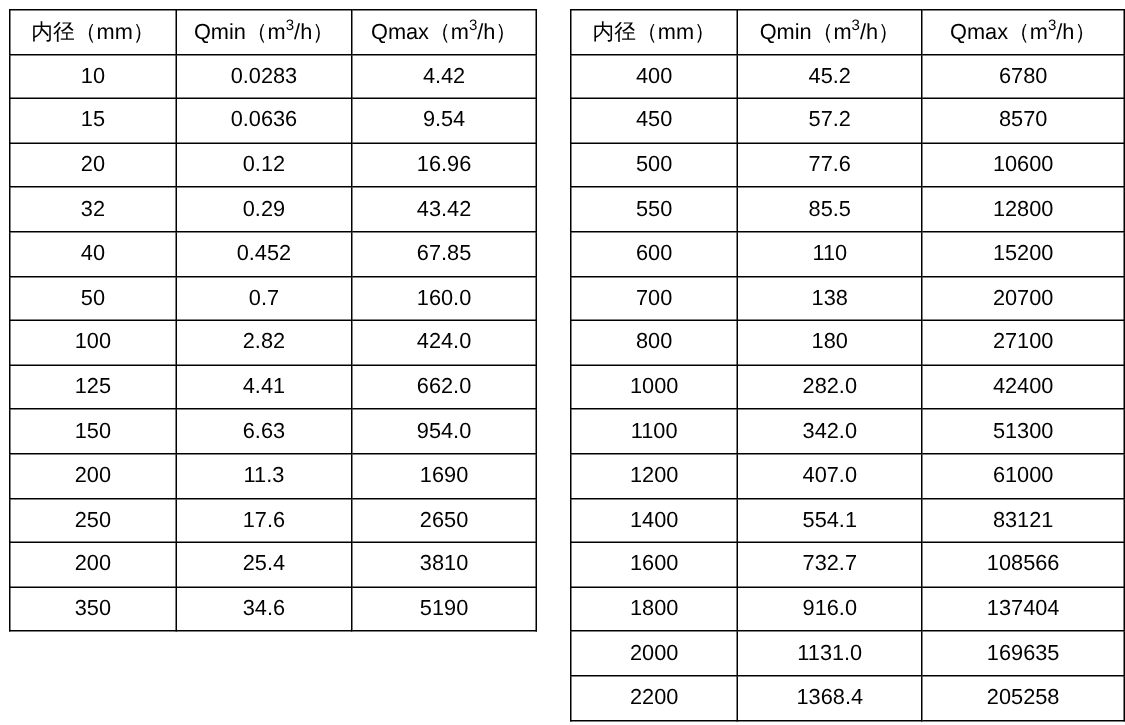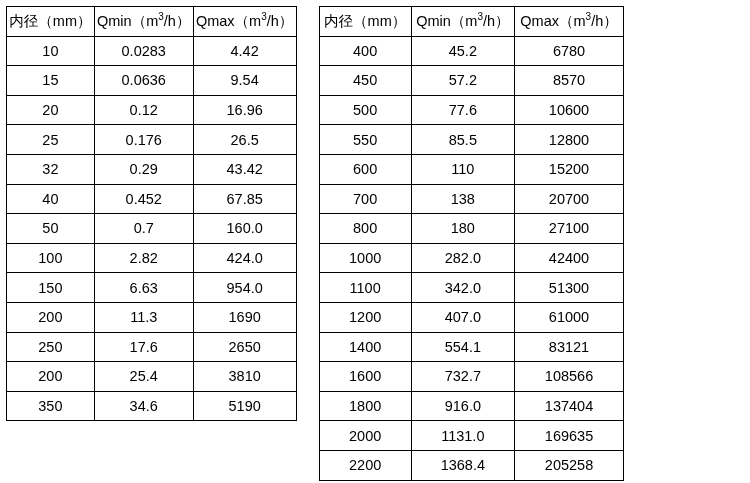--- a/index.html
+++ b/index.html
@@ -9,21 +9,21 @@
   }
   body {
     width: 750px;
     height: 483px;
     font-family: "Liberation Sans", sans-serif;
     color: #000000;
     overflow: hidden;
   }
   .page {
     position: relative;
-    width: 624px;
+    width: 750px;
     height: 483px;
     box-sizing: border-box;
   }
   .tables-wrap {
     display: flex;
     flex-direction: row;
     align-items: flex-start;
     padding: 6px 0 0 6px;
     gap: 22px;
   }
@@ -95,43 +95,43 @@
             <td>15</td>
             <td>0.0636</td>
             <td>9.54</td>
           </tr>
         <tr>
             <td>20</td>
             <td>0.12</td>
             <td>16.96</td>
           </tr>
         <tr>
-            <td>25</td>
-            <td>0.176</td>
-            <td>26.5</td>
-          </tr>
-        <tr>
             <td>32</td>
             <td>0.29</td>
             <td>43.42</td>
           </tr>
         <tr>
             <td>40</td>
             <td>0.452</td>
             <td>67.85</td>
           </tr>
         <tr>
             <td>50</td>
             <td>0.7</td>
             <td>160.0</td>
           </tr>
         <tr>
             <td>100</td>
             <td>2.82</td>
             <td>424.0</td>
+          </tr>
+        <tr>
+            <td>125</td>
+            <td>4.41</td>
+            <td>662.0</td>
           </tr>
         <tr>
             <td>150</td>
             <td>6.63</td>
             <td>954.0</td>
           </tr>
         <tr>
             <td>200</td>
             <td>11.3</td>
             <td>1690</td>

